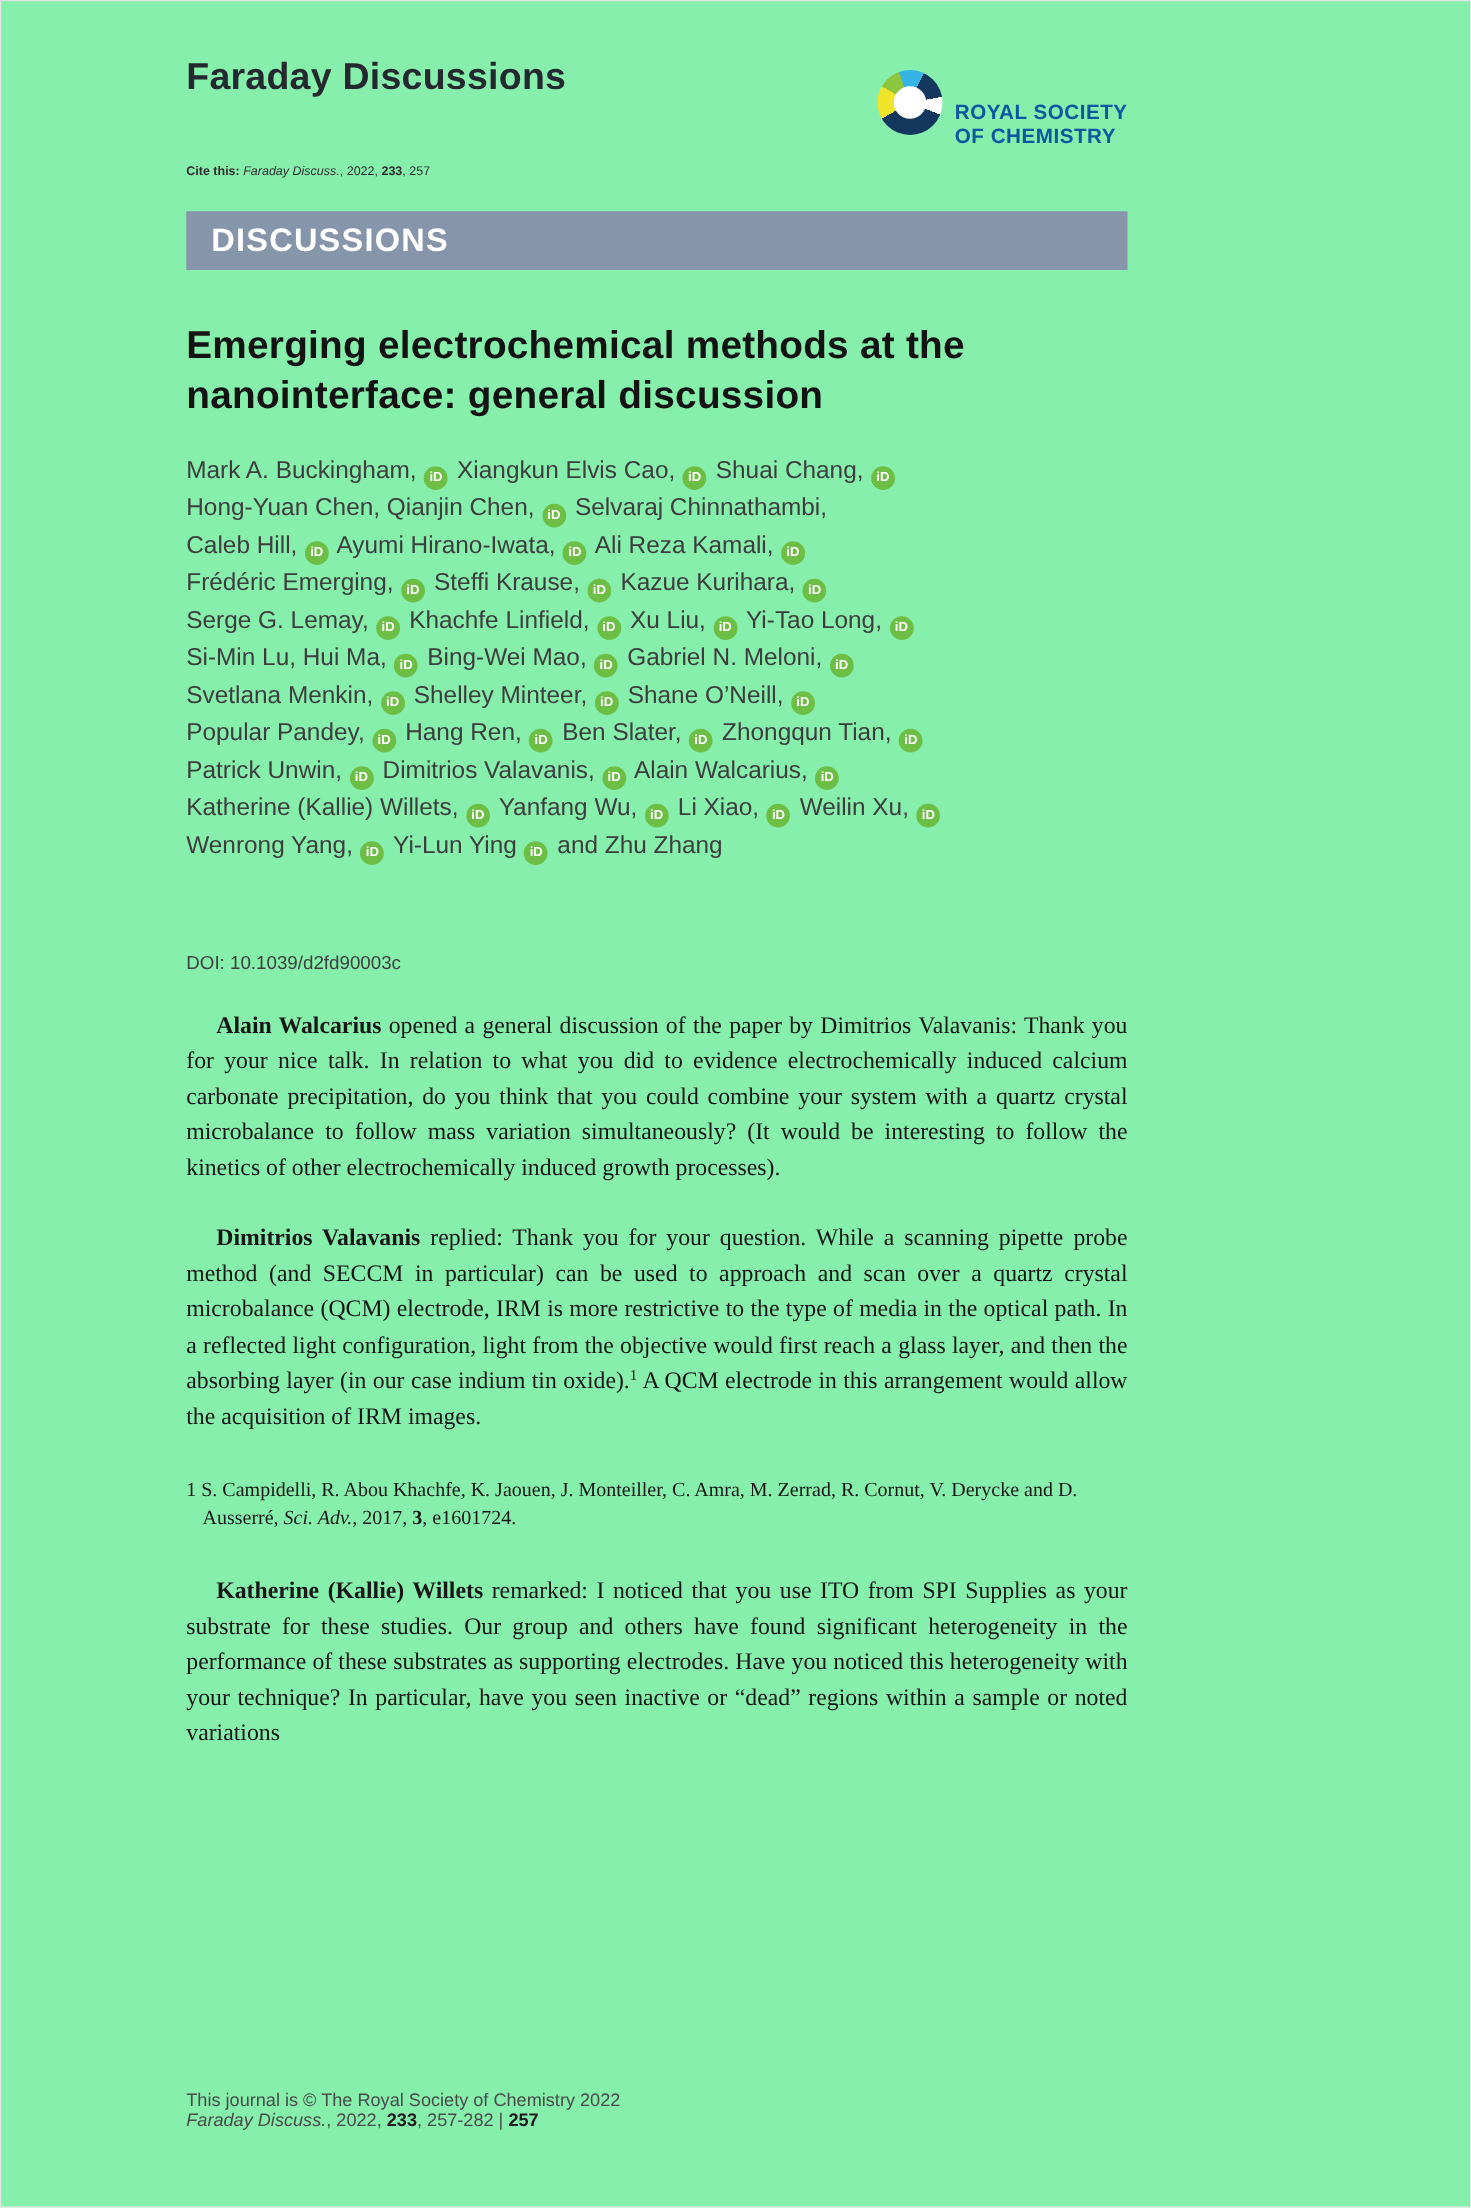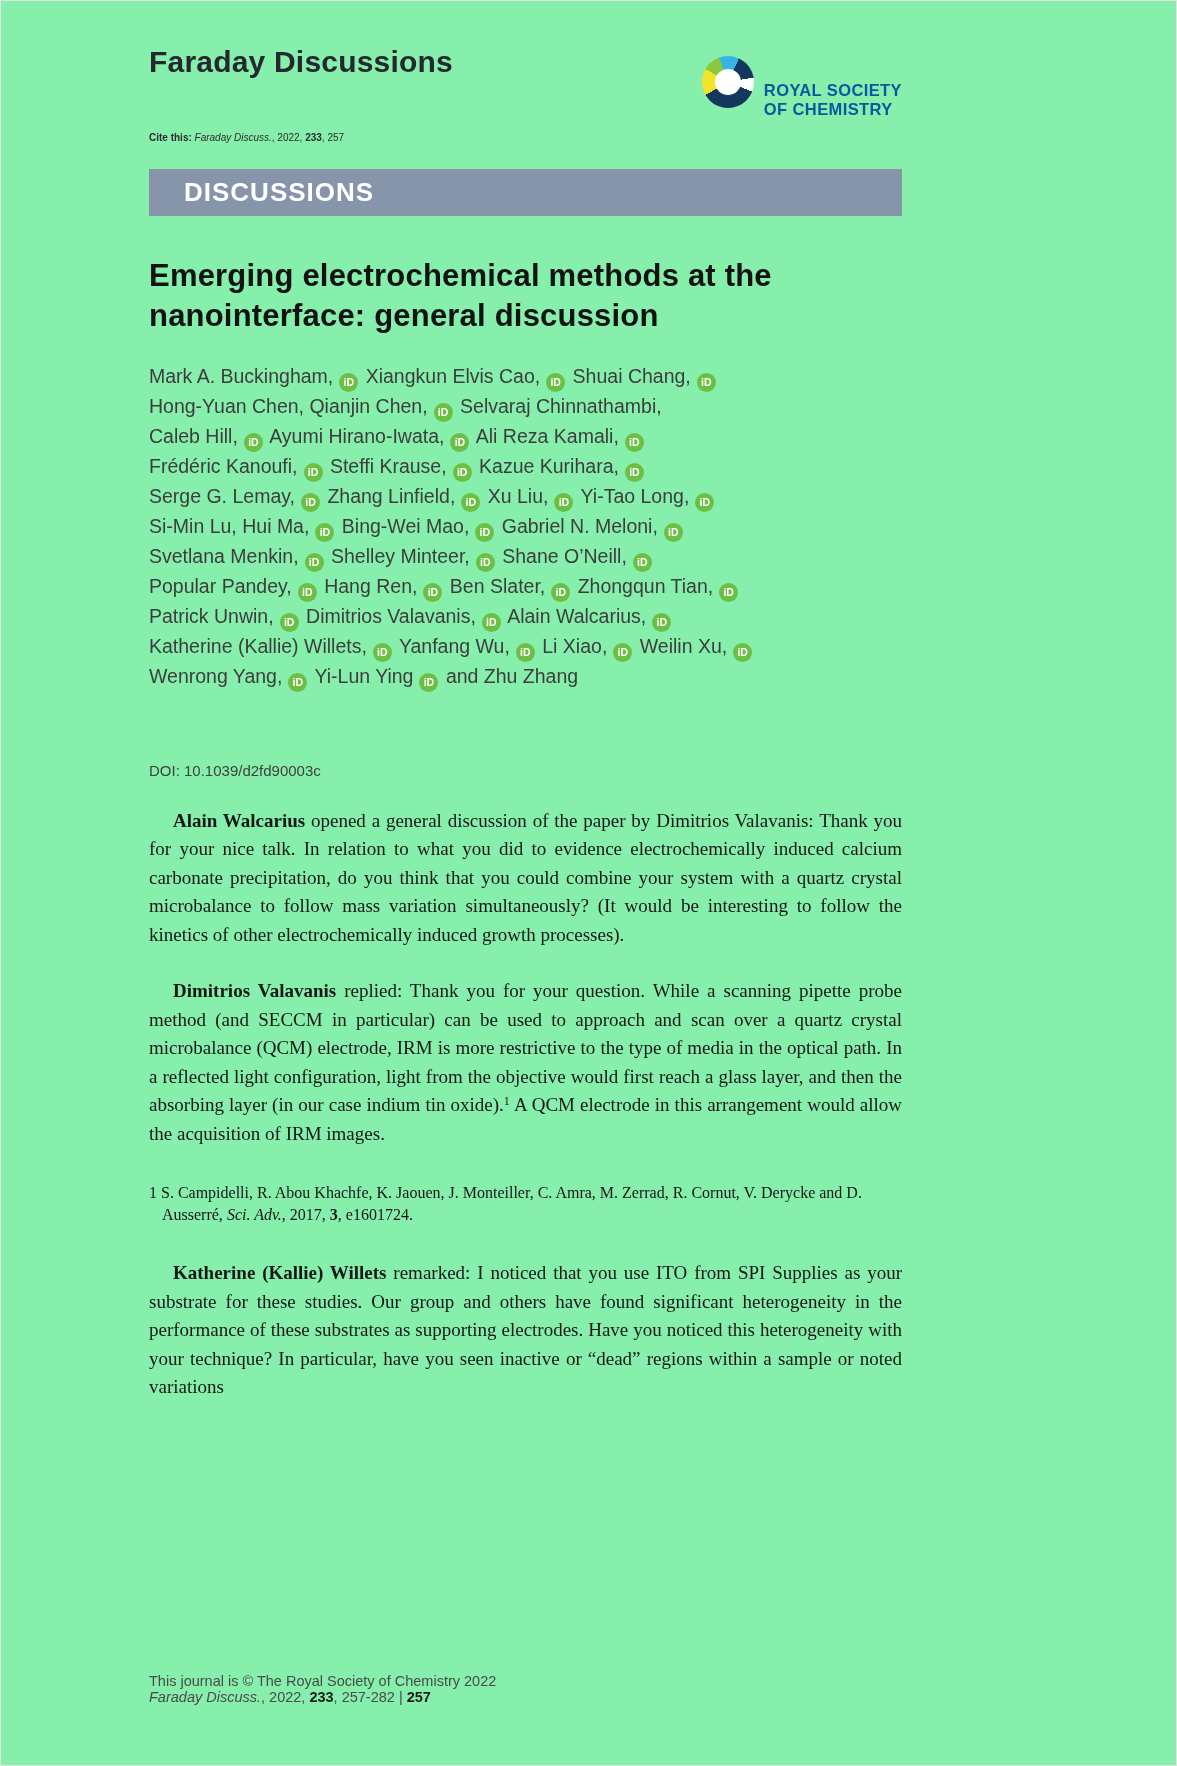--- a/index.html
+++ b/index.html
@@ -89,21 +89,21 @@
     height: 47px;
     background: var(--banner);
     display: flex;
     align-items: center;
   }
   .banner span {
     color: #ffffff;
     font-size: 26px;
     font-weight: 700;
     letter-spacing: 1px;
-    padding-left: 35px;
+    padding-left: 20px;
   }
 
   
   .title {
     margin: 40px 0 0 0;
     font-size: 31px;
     line-height: 1.28;
     font-weight: 700;
     color: #131313;
     letter-spacing: 0.2px;
@@ -205,22 +205,22 @@
     <div class="banner">
       <span>DISCUSSIONS</span>
     </div>
 
     <h1 class="title"><span>Emerging electrochemical methods at the</span><br><span>nanointerface: general discussion</span></h1>
 
     <div class="authors">
         <div class="author-line"><span>Mark A. Buckingham,</span><span class="orcid">iD</span> <span>Xiangkun Elvis Cao,</span><span class="orcid">iD</span> <span>Shuai Chang,</span><span class="orcid">iD</span></div>
         <div class="author-line"><span>Hong-Yuan Chen,</span> <span>Qianjin Chen,</span><span class="orcid">iD</span> <span>Selvaraj Chinnathambi,</span></div>
         <div class="author-line"><span>Caleb Hill,</span><span class="orcid">iD</span> <span>Ayumi Hirano-Iwata,</span><span class="orcid">iD</span> <span>Ali Reza Kamali,</span><span class="orcid">iD</span></div>
-        <div class="author-line"><span>Frédéric Kanoufi,</span><span class="orcid">iD</span> <span>Steffi Krause,</span><span class="orcid">iD</span> <span>Kazue Kurihara,</span><span class="orcid">iD</span></div>
-        <div class="author-line"><span>Serge G. Lemay,</span><span class="orcid">iD</span> <span>Zhang Linfield,</span><span class="orcid">iD</span> <span>Xu Liu,</span><span class="orcid">iD</span> <span>Yi-Tao Long,</span><span class="orcid">iD</span></div>
+        <div class="author-line"><span>Frédéric Emerging,</span><span class="orcid">iD</span> <span>Steffi Krause,</span><span class="orcid">iD</span> <span>Kazue Kurihara,</span><span class="orcid">iD</span></div>
+        <div class="author-line"><span>Serge G. Lemay,</span><span class="orcid">iD</span> <span>Khachfe Linfield,</span><span class="orcid">iD</span> <span>Xu Liu,</span><span class="orcid">iD</span> <span>Yi-Tao Long,</span><span class="orcid">iD</span></div>
         <div class="author-line"><span>Si-Min Lu,</span> <span>Hui Ma,</span><span class="orcid">iD</span> <span>Bing-Wei Mao,</span><span class="orcid">iD</span> <span>Gabriel N. Meloni,</span><span class="orcid">iD</span></div>
         <div class="author-line"><span>Svetlana Menkin,</span><span class="orcid">iD</span> <span>Shelley Minteer,</span><span class="orcid">iD</span> <span>Shane O’Neill,</span><span class="orcid">iD</span></div>
         <div class="author-line"><span>Popular Pandey,</span><span class="orcid">iD</span> <span>Hang Ren,</span><span class="orcid">iD</span> <span>Ben Slater,</span><span class="orcid">iD</span> <span>Zhongqun Tian,</span><span class="orcid">iD</span></div>
         <div class="author-line"><span>Patrick Unwin,</span><span class="orcid">iD</span> <span>Dimitrios Valavanis,</span><span class="orcid">iD</span> <span>Alain Walcarius,</span><span class="orcid">iD</span></div>
         <div class="author-line"><span>Katherine (Kallie) Willets,</span><span class="orcid">iD</span> <span>Yanfang Wu,</span><span class="orcid">iD</span> <span>Li Xiao,</span><span class="orcid">iD</span> <span>Weilin Xu,</span><span class="orcid">iD</span></div>
         <div class="author-line"><span>Wenrong Yang,</span><span class="orcid">iD</span> <span>Yi-Lun Ying</span><span class="orcid">iD</span> <span>and Zhu Zhang</span></div>
       </div>
 
     <div class="doi">DOI: 10.1039/d2fd90003c</div>
 

